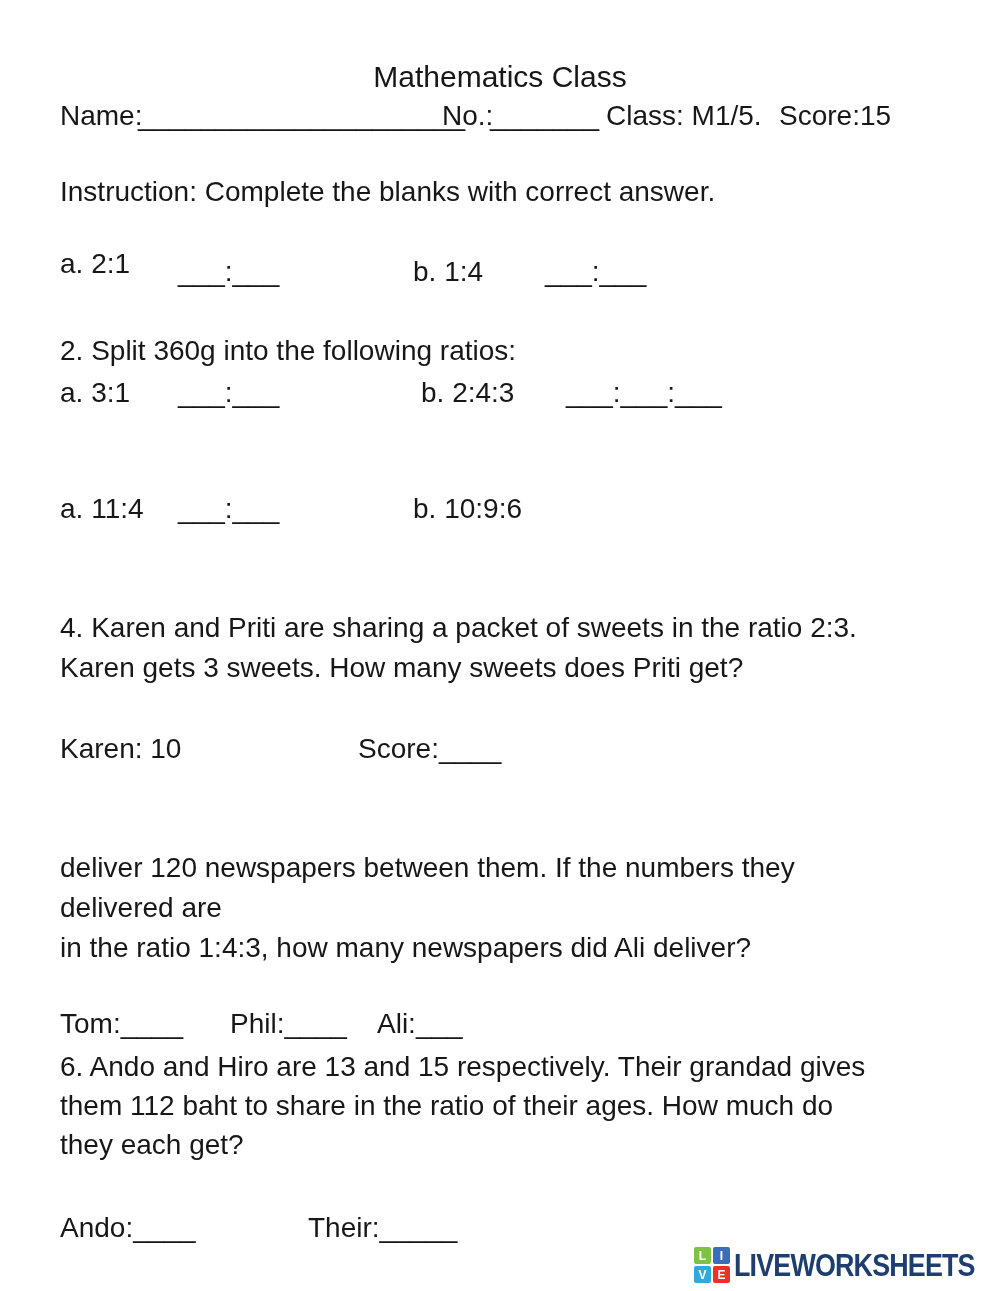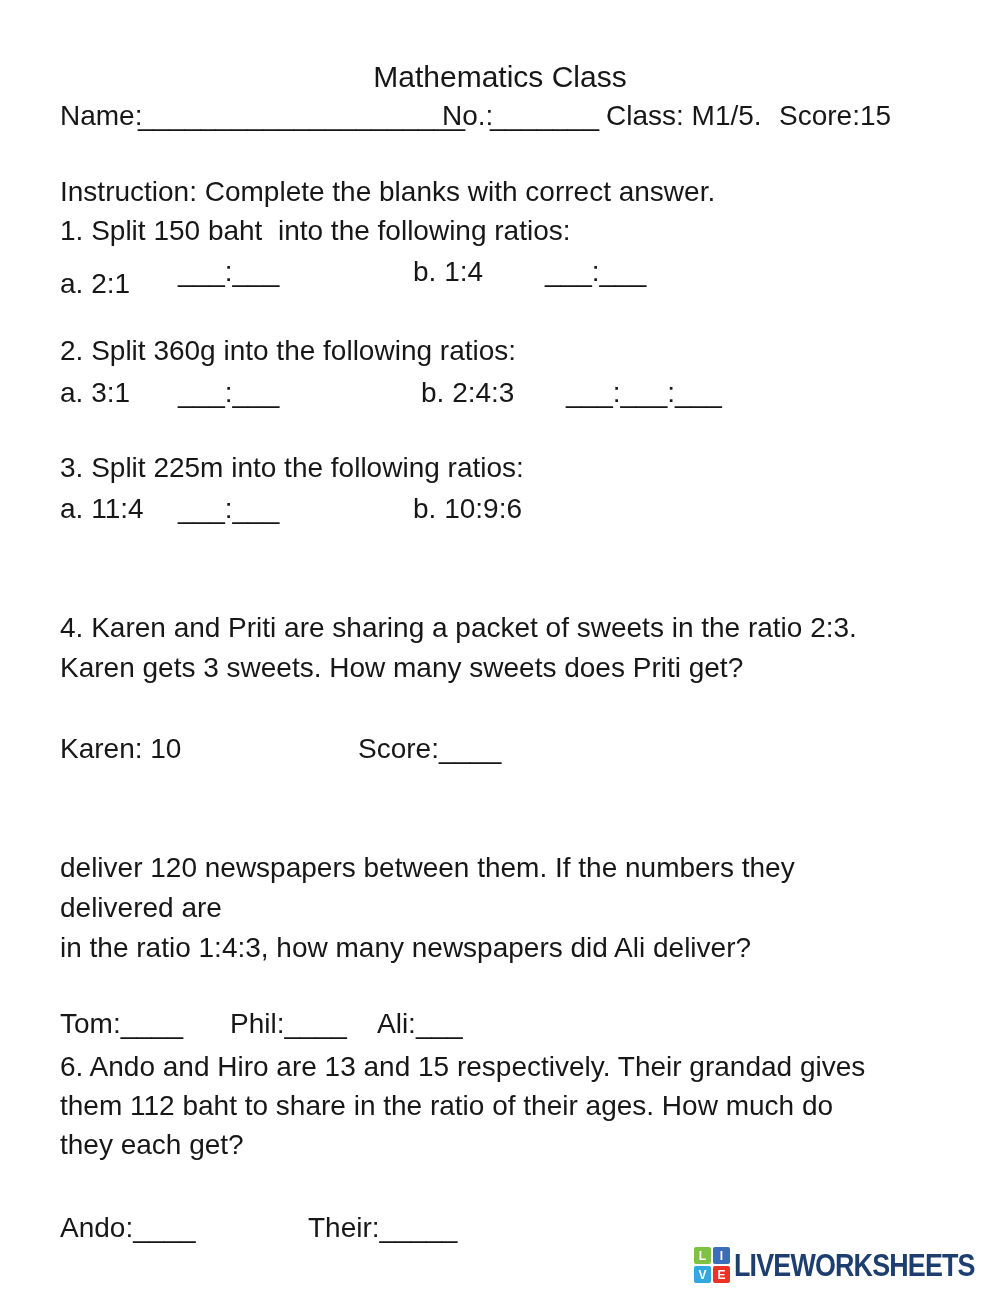--- a/index.html
+++ b/index.html
@@ -67,33 +67,31 @@
   <div class="seg title" style="top:60px">Mathematics Class</div>
   <span class="seg" style="left:60px;top:100px">Name:</span>
   <span class="seg" style="left:138px;top:100px">_____________________</span>
   <span class="seg" style="left:442px;top:100px">No.:</span>
   <span class="seg" style="left:490px;top:100px">_______</span>
   <span class="seg" style="left:606px;top:100px">Class: M1/5.</span>
   <span class="seg" style="left:779px;top:100px">Score:15</span>
 
   <div class="seg" style="left:60px;top:176px">Instruction: Complete the blanks with correct answer.</div>
 
-  <div class="seg" style="left:60px;top:215px">1. Split 150 baht  into the following ratios:</div>
-  <span class="seg" style="left:60px;top:268px">a. 2:1</span>
+  <span class="seg" style="left:60px;top:248px">a. 2:1</span>
   <span class="seg" style="left:178px;top:256px">___:___</span>
   <span class="seg" style="left:413px;top:256px">b. 1:4</span>
   <span class="seg" style="left:545px;top:256px">___:___</span>
 
   <div class="seg" style="left:60px;top:335px">2. Split 360g into the following ratios:</div>
   <span class="seg" style="left:60px;top:377px">a. 3:1</span>
   <span class="seg" style="left:178px;top:377px">___:___</span>
   <span class="seg" style="left:421px;top:377px">b. 2:4:3</span>
   <span class="seg" style="left:566px;top:377px">___:___:___</span>
 
-  <div class="seg" style="left:60px;top:452px">3. Split 225m into the following ratios:</div>
   <span class="seg" style="left:60px;top:493px">a. 11:4</span>
   <span class="seg" style="left:178px;top:493px">___:___</span>
   <span class="seg" style="left:413px;top:493px">b. 10:9:6</span>
 
   <div class="seg" style="left:60px;top:612px">4. Karen and Priti are sharing a packet of sweets in the ratio 2:3.</div>
   <div class="seg" style="left:60px;top:652px">Karen gets 3 sweets. How many sweets does Priti get?</div>
   <span class="seg" style="left:60px;top:733px">Karen: 10</span>
   <span class="seg" style="left:358px;top:733px">Score:____</span>
 
   <div class="seg" style="left:60px;top:852px">deliver 120 newspapers between them. If the numbers they</div>

